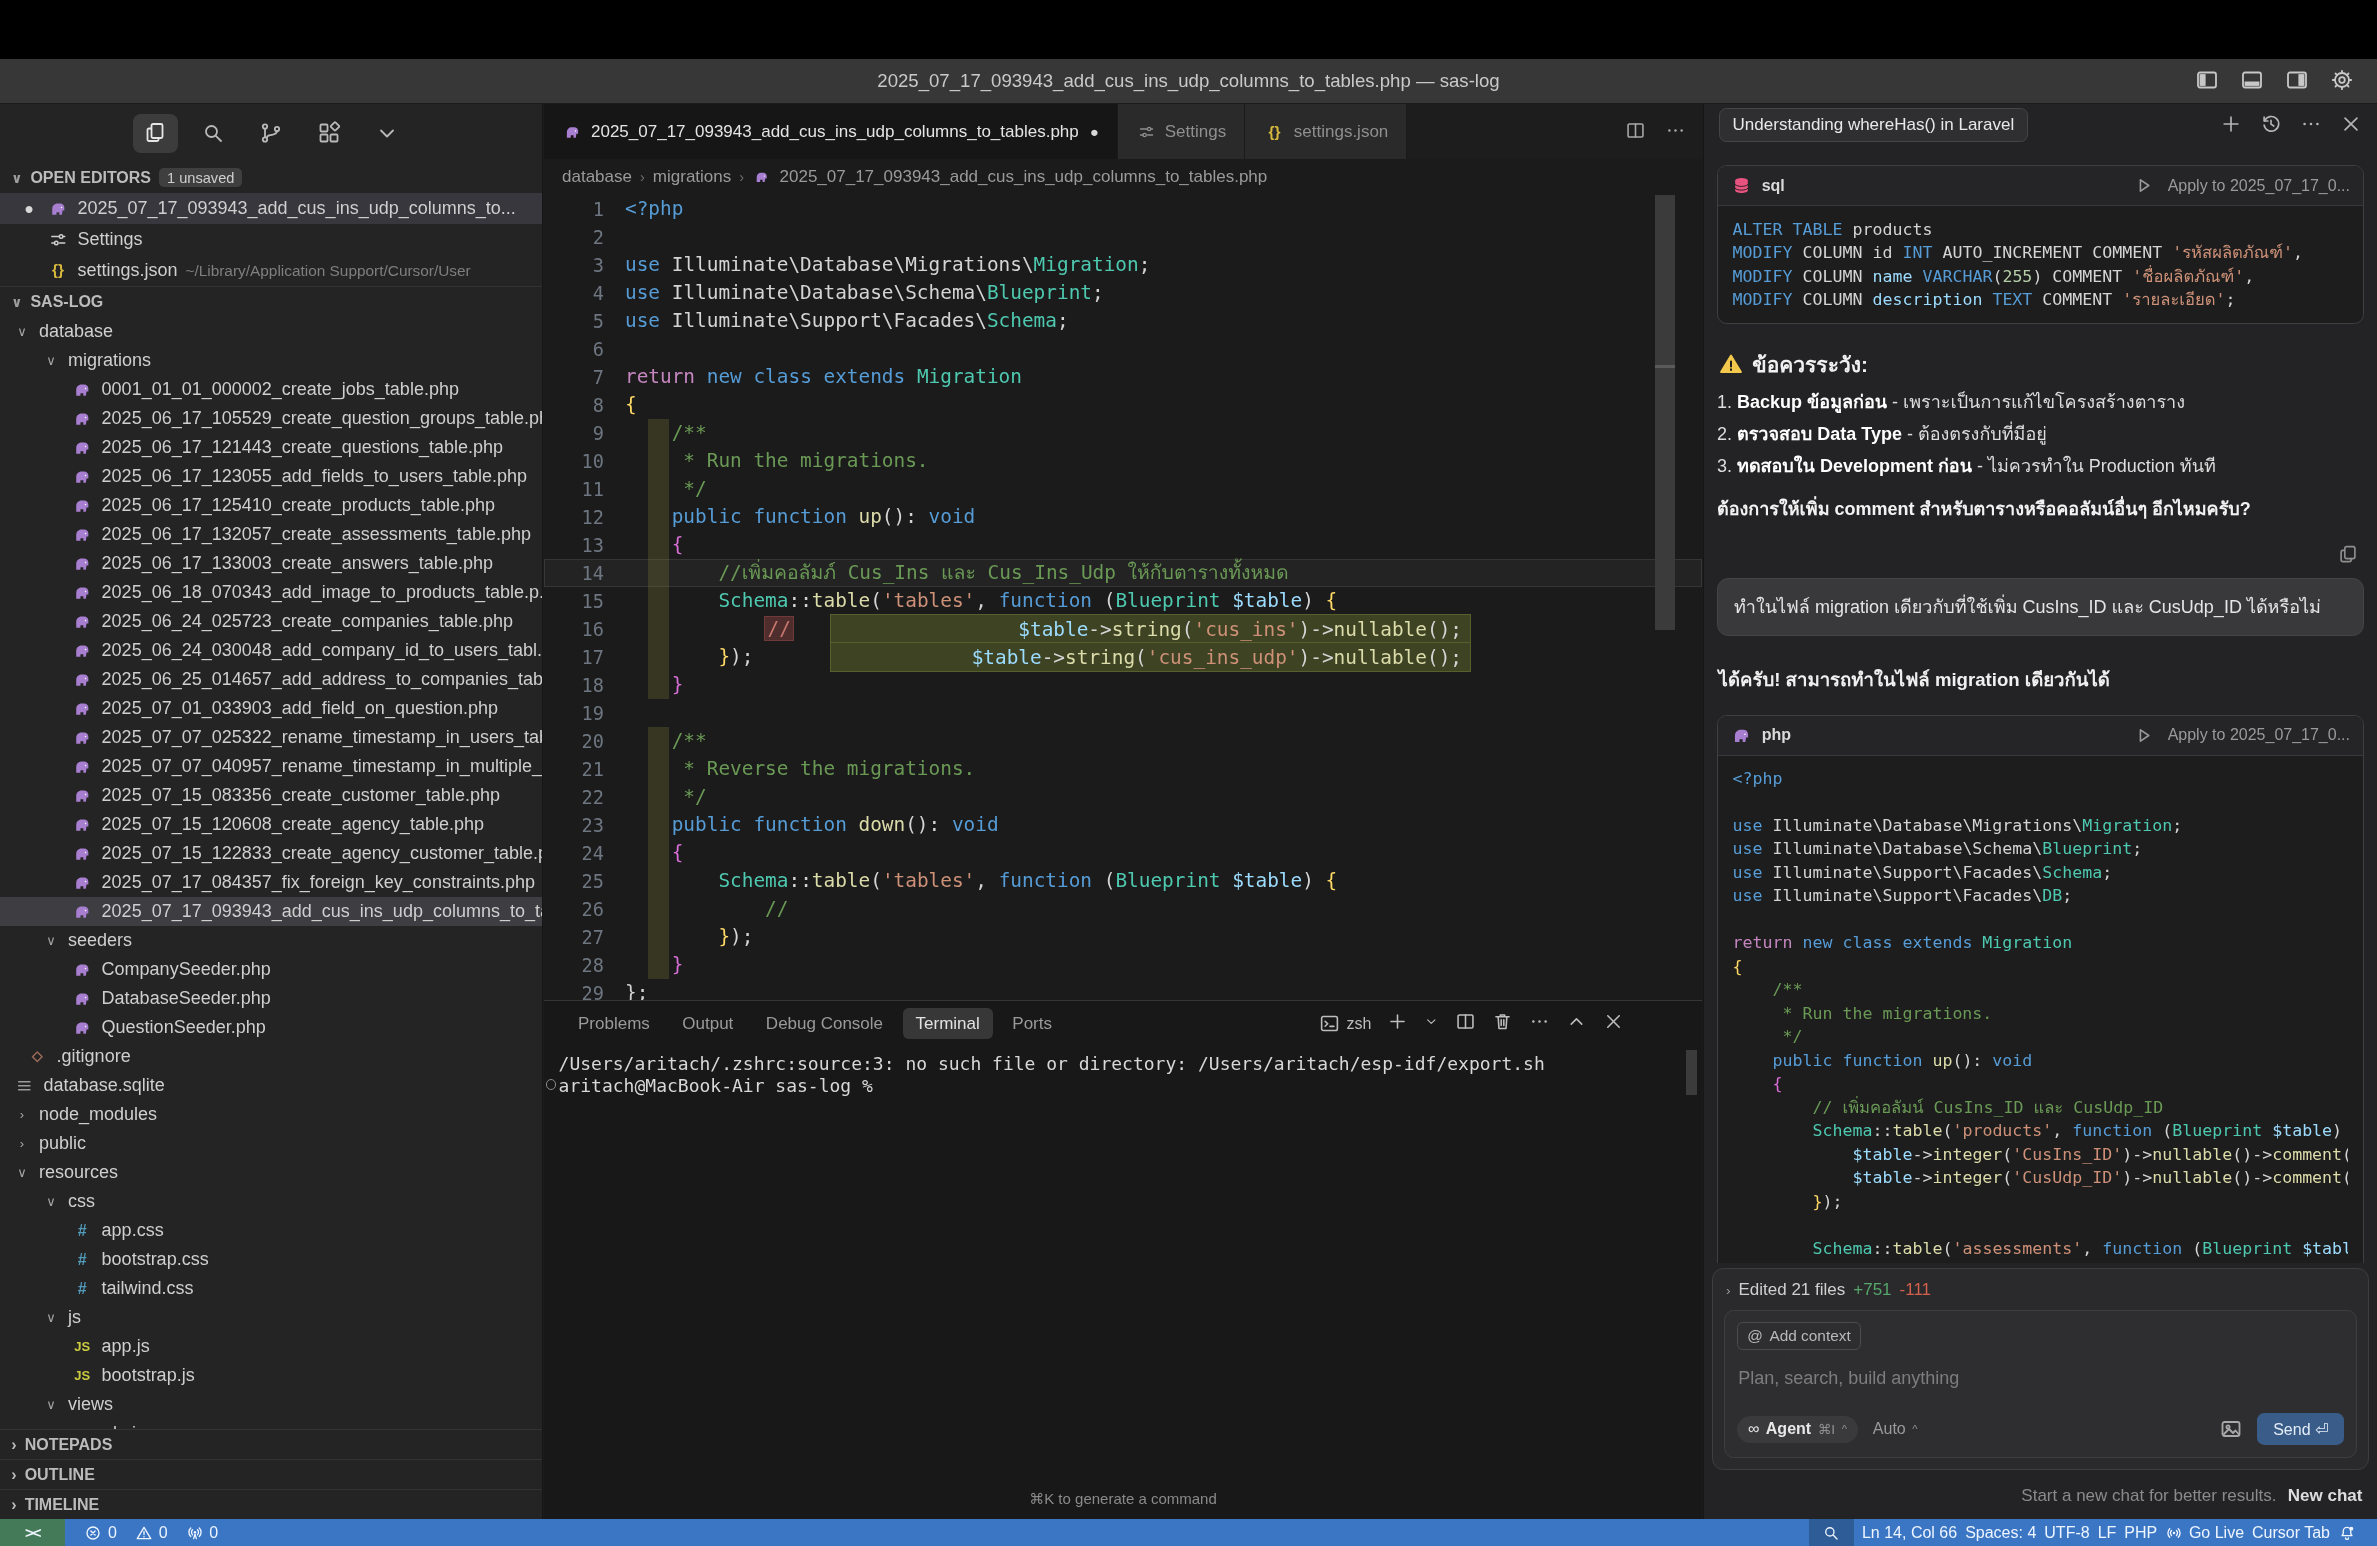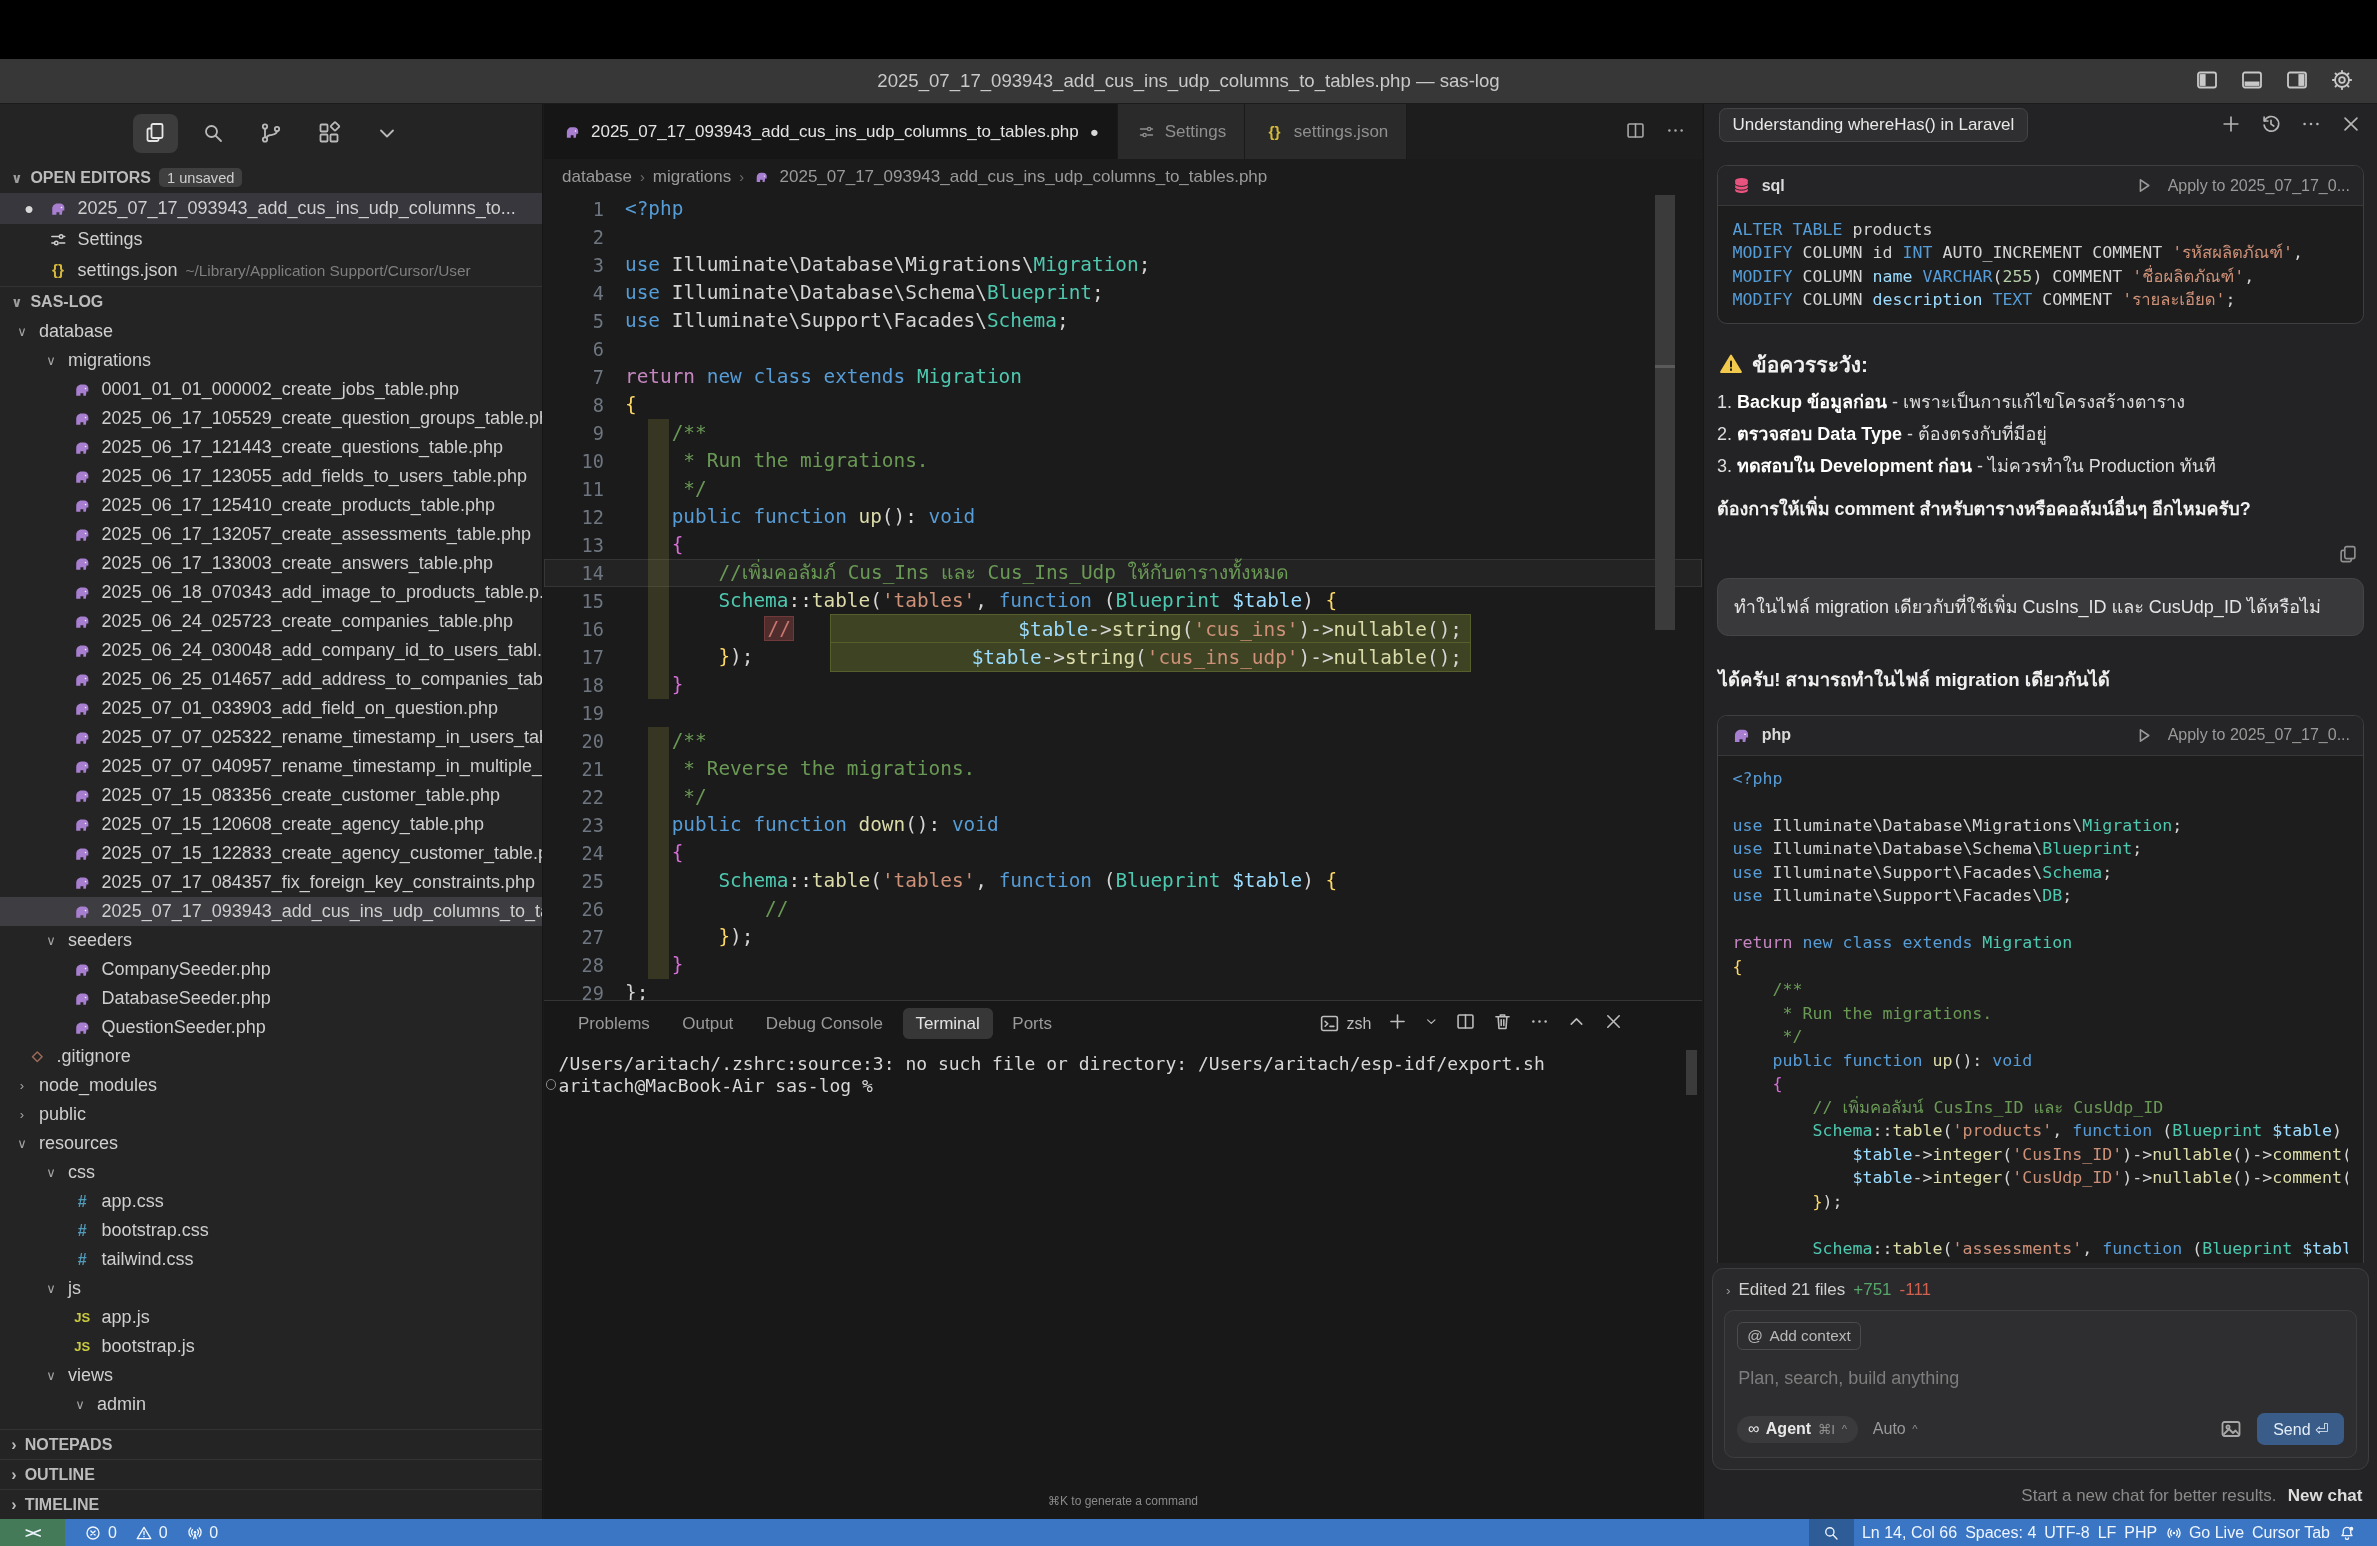--- a/index.html
+++ b/index.html
@@ -95,21 +95,21 @@
   
   #terminal{position:absolute;left:0;top:896px;width:1158px;height:519px;background:#181818;border-top:0.8px solid #353535;}
   #term-tabs{height:45px;display:flex;align-items:center;gap:6.5px;padding:0 21px;font-size:17px;color:#9a9a9a;}
   .term-tab{padding:5.7px 13px;border-radius:5.7px;}
   .term-tab.active{background:#373737;color:#e2e2e2;}
   #term-actions{margin-left:auto;display:flex;align-items:center;gap:16px;color:#bdbdbd;padding-right:57px;font-size:16px;}
   #term-actions .icon{width:21px;height:21px;}
   #term-body{position:relative;padding:6.5px 0 0 14.6px;font-size:18px;line-height:22px;color:#d8d8d8;}
   .term-line{white-space:pre;}
   #prompt-circle{position:absolute;left:1.6px;top:33px;width:10.5px;height:10.5px;border:1.6px solid #8a8a8a;border-radius:50%;}
-  #term-hint{position:absolute;left:0;bottom:11.3px;width:100%;text-align:center;font-size:12px;color:#8a8a8a;margin-top:24px;}
+  #term-hint{position:absolute;left:0;bottom:11.3px;width:100%;text-align:center;font-size:15px;color:#8a8a8a;margin-top:24px;}
   #term-scroll{position:absolute;right:4.9px;top:49px;width:11.3px;height:45px;background:#3b3b3b;}
 
   
   #chat{position:absolute;left:1703px;top:104px;width:674px;height:1415px;background:var(--chatbg);
     border-left:0.8px solid #161616;display:flex;flex-direction:column;}
   #chat-head{height:42px;flex:none;display:flex;align-items:center;padding:0 14.6px;gap:14.6px;}
   #chat-tab{background:#2f2f31;border:0.8px solid #454547;border-radius:7.3px;padding:5.7px 13px;font-size:17px;color:#e8e8e8;white-space:nowrap;}
   #chat-head-actions{margin-left:auto;display:flex;align-items:center;gap:18px;color:#b5b5b5;}
   #chat-head-actions .icon{width:22px;height:22px;}
   #chat-scroll{flex:1;overflow:hidden;padding:19.4px 13px 0 13px;}
@@ -485,20 +485,28 @@
           </span>
           <span>QuestionSeeder.php</span>
         </div>
         <div class="tree-row" style="padding-left: 26px;">
           <span class="icon file-ic">
             <svg viewBox="0 0 24 24" fill="none" stroke="currentColor" stroke-width="1.8" stroke-linecap="round" stroke-linejoin="round">
               <rect x="7.8" y="7.8" width="8.4" height="8.4" stroke="#9a6a5a" transform="rotate(45 12 12)"></rect>
             </svg>
           </span>
           <span>.gitignore</span>
+        </div>
+        <div class="tree-row" style="padding-left: 13px;">
+          <span class="icon file-ic">
+            <svg viewBox="0 0 24 24" fill="none" stroke="currentColor" stroke-width="1.8" stroke-linecap="round" stroke-linejoin="round">
+              <path d="M5 7h14M5 12h14M5 17h14" stroke="#9a9a9a"></path>
+            </svg>
+          </span>
+          <span>database.sqlite</span>
         </div>
         <div class="tree-row" style="padding-left: 13px;">
           <span class="chev">›</span>
           <span>node_modules</span>
         </div>
         <div class="tree-row" style="padding-left: 13px;">
           <span class="chev">›</span>
           <span>public</span>
         </div>
         <div class="tree-row" style="padding-left: 13px;">

